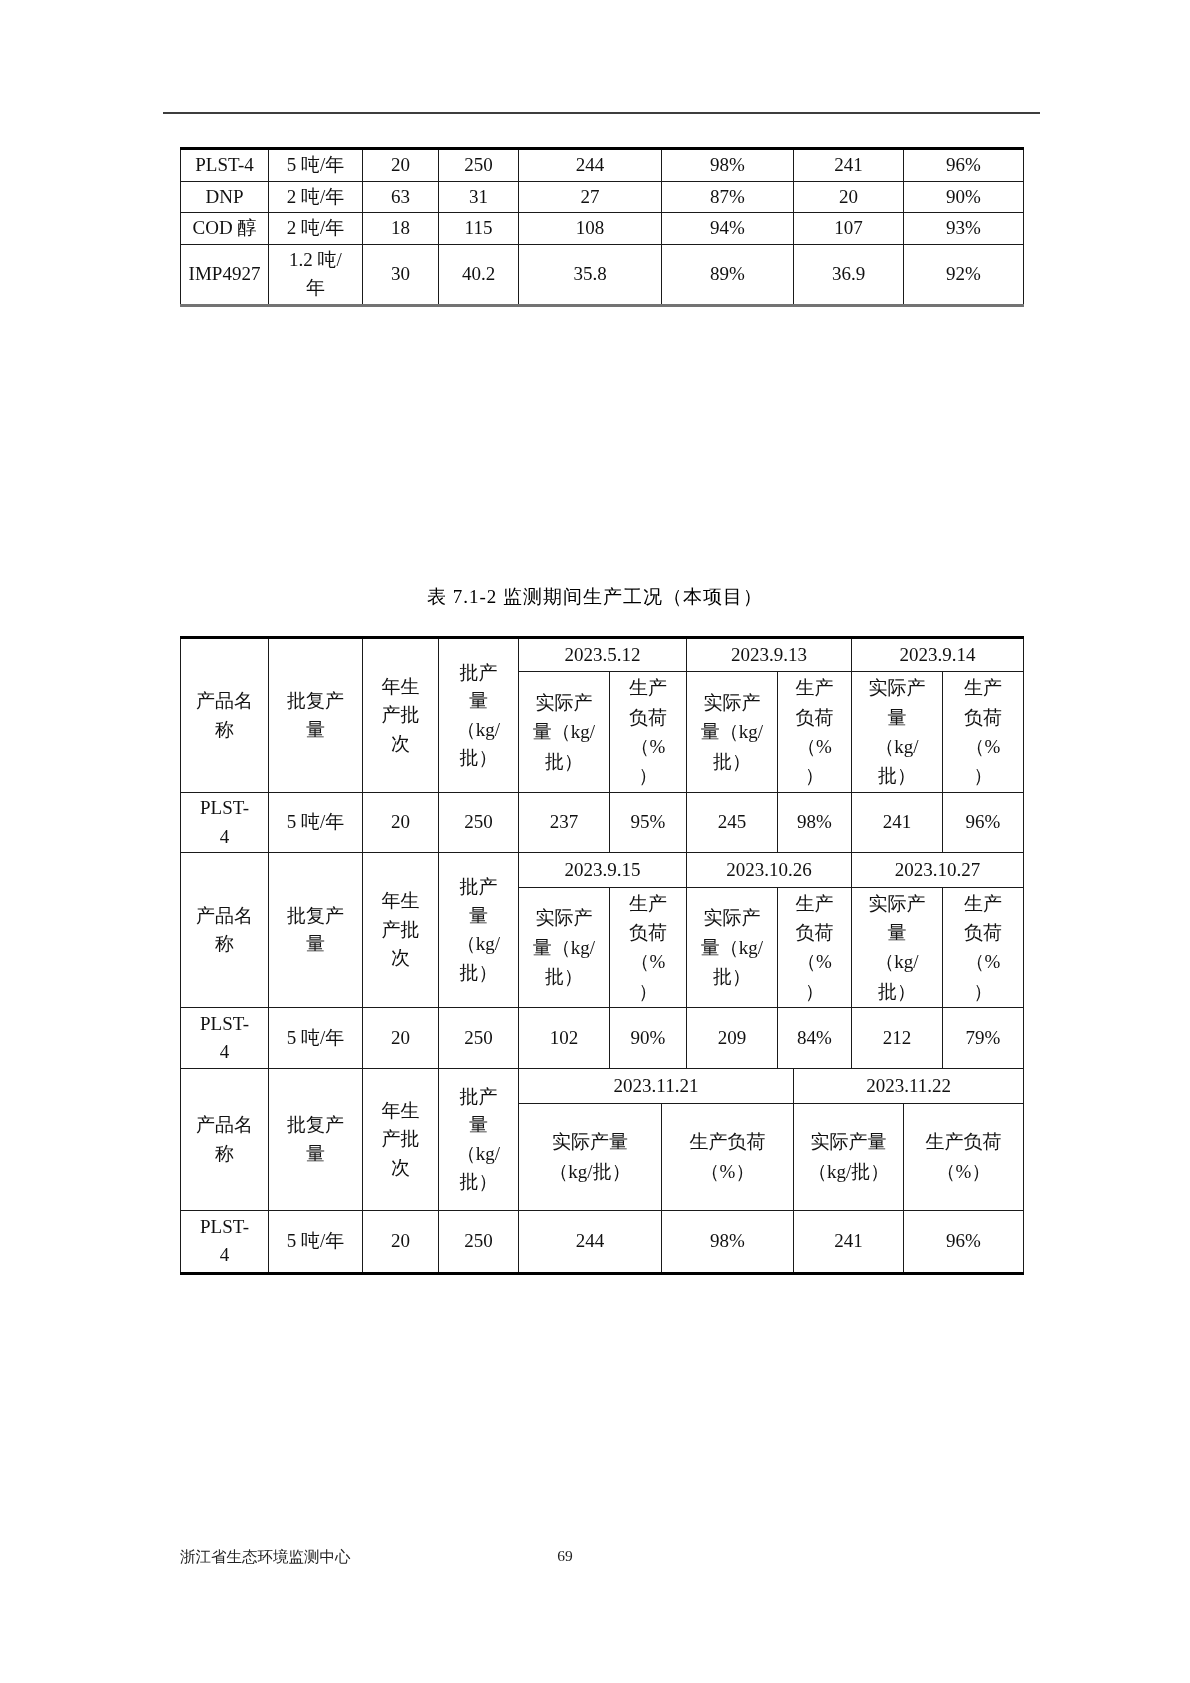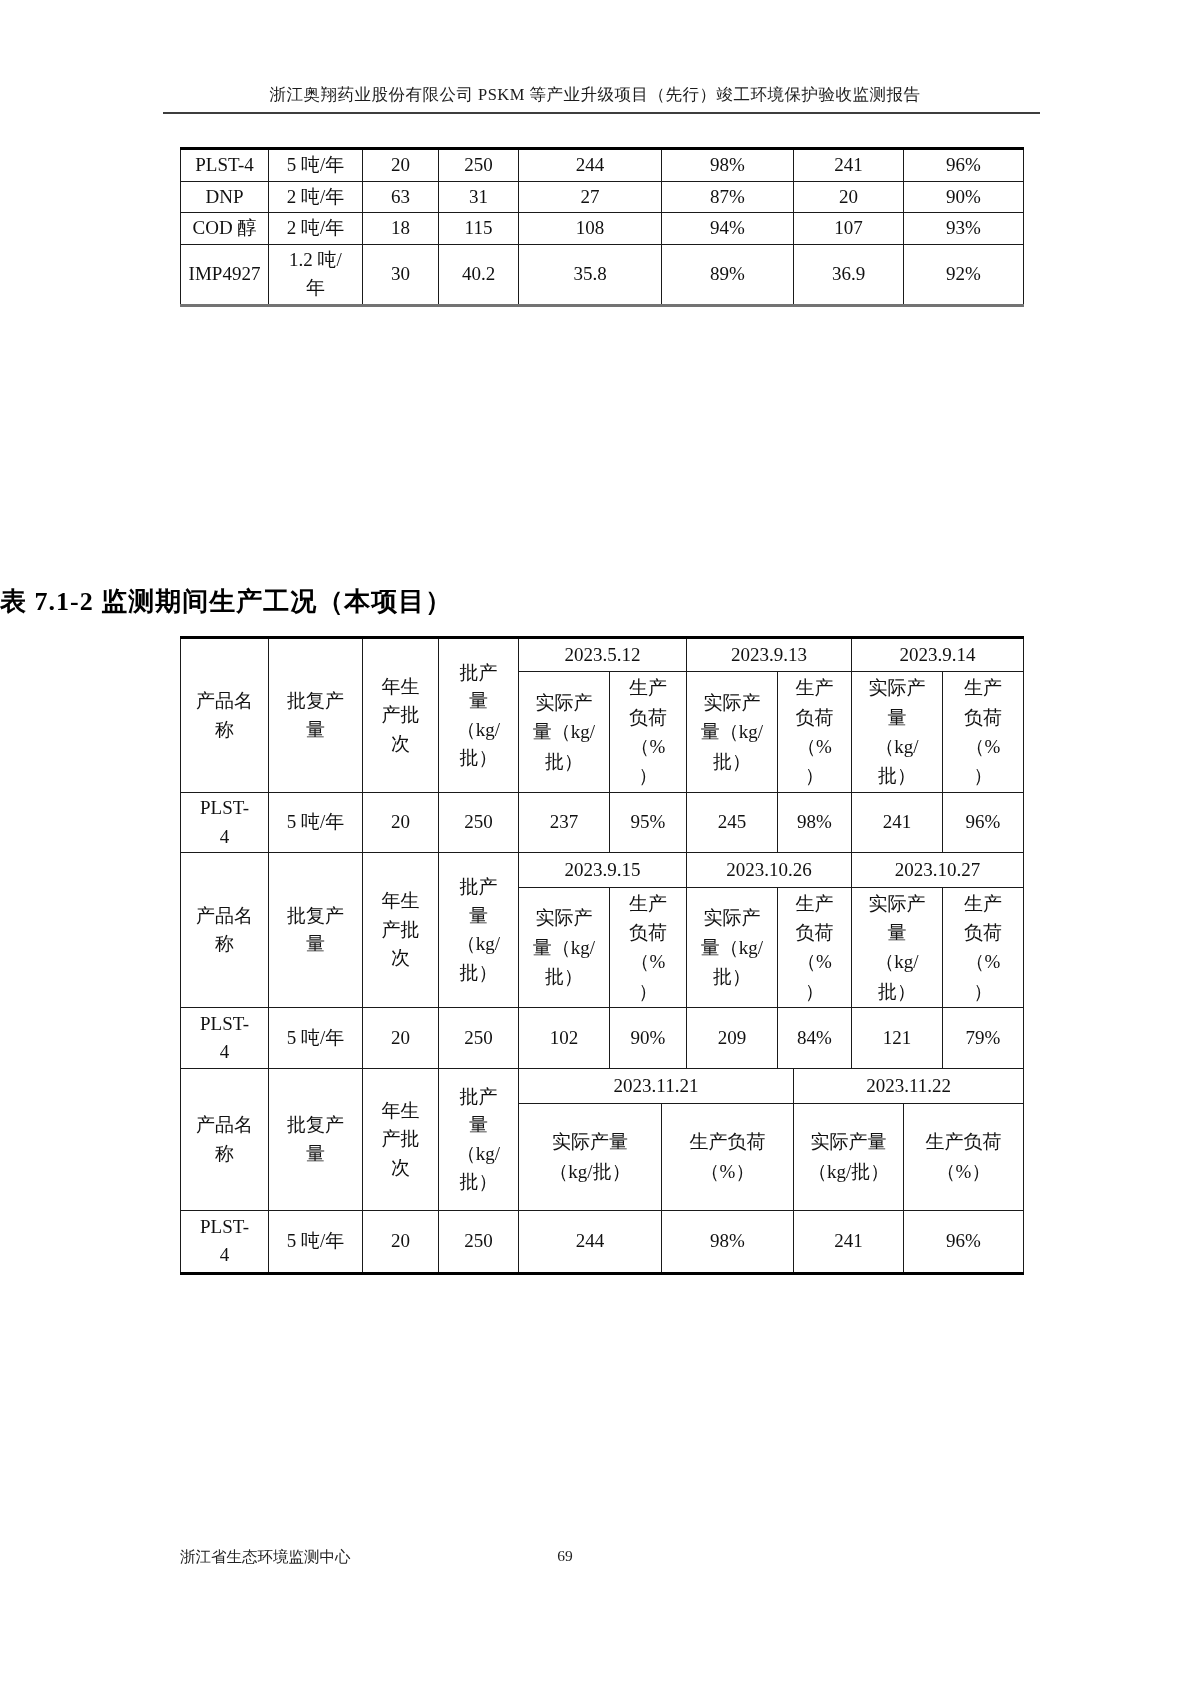--- a/index.html
+++ b/index.html
@@ -18,39 +18,38 @@
   td{
     border:1px solid #1a1a1a;text-align:center;vertical-align:middle;
     padding:1px 2px;font-size:19px;line-height:1.5;white-space:pre-line;
     overflow:hidden;
   }
   .top-table{
     position:absolute;left:180px;top:147px;width:843px;
     border-top:3px solid #000;border-bottom:3px solid #737373;
   }
   .table-title{
-    position:absolute;top:584px;left:0;width:100%;text-align:left;
-    font-size:26px;font-weight:bold;color:#000;letter-spacing:1px;
+    position:absolute;top:584px;left:0;width:100%;text-align:center;
+    font-size:19px;font-weight:normal;color:#000;letter-spacing:1px;
   }
   .table2-wrap{position:absolute;left:180px;top:636px;width:843px;}
   .sect{width:843px;}
   .sect-1{border-top:3px solid #000;}
   .sect-3{border-bottom:3px solid #000;}
   .sect-2 tr:first-child td,.sect-3 tr:first-child td{border-top:none;}
   .r-date td{font-size:19px;}
   .r-sub td{line-height:1.55;}
   .footer-org{position:absolute;left:180px;top:1547px;font-size:15.5px;color:#222;}
   .footer-page{position:absolute;left:540px;top:1547px;width:50px;text-align:center;font-size:15.5px;color:#222;}
 </style>
 </head>
 <body>
 
 <div class="page">
 
-  <div class="doc-header">浙江奥翔药业股份有限公司 PSKM 等产业升级项目（先行）竣工环境保护验收监测报告</div>
   <div class="header-rule"></div>
 
   <table class="top-table">
     <colgroup>
       <col style="width:88px">
         <col style="width:94px">
         <col style="width:76px">
         <col style="width:80px">
       <col style="width:143px">
         <col style="width:132px">
@@ -233,21 +232,21 @@
         <tr style="height:61px">
           <td>PLST-
 4</td>
           <td>5 吨/年</td>
           <td>20</td>
           <td>250</td>
           <td>102</td>
           <td>90%</td>
           <td>209</td>
           <td>84%</td>
-          <td>121</td>
+          <td>212</td>
           <td>79%</td>
         </tr>
       </tbody>
     </table>
 
     <table class="sect sect-3">
       <colgroup>
         <col style="width:88px">
           <col style="width:94px">
           <col style="width:76px">

